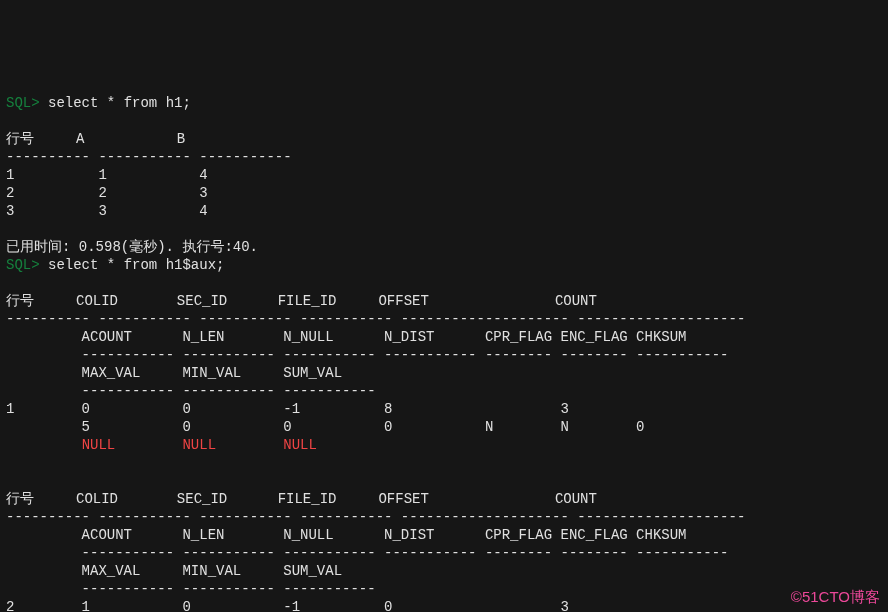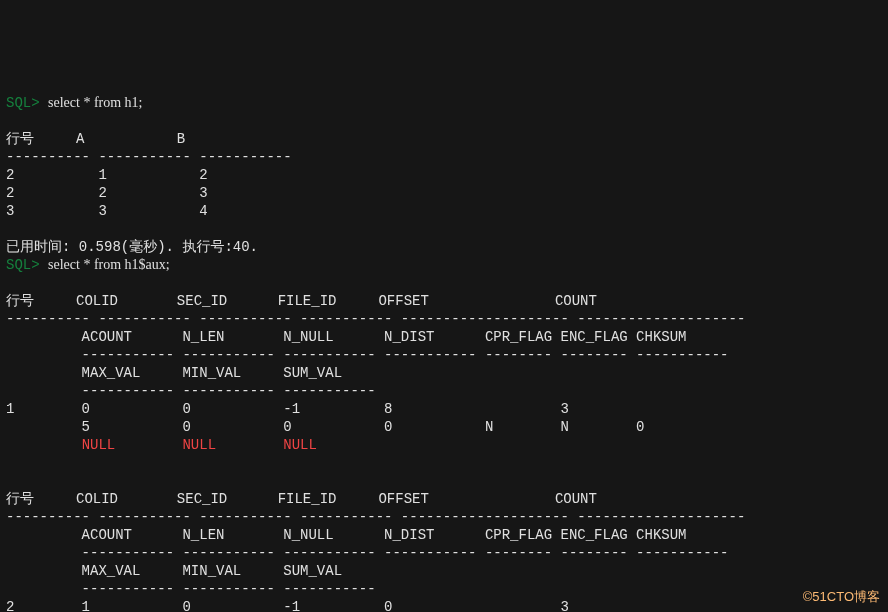--- a/index.html
+++ b/index.html
@@ -14,42 +14,42 @@
     font-family: "Consolas", "Menlo", "Courier New", monospace;
     font-size: 14px;
     line-height: 18px;
     color: #e0e0e0;
     white-space: pre;
     padding: 4px 6px;
     position: relative;
     box-sizing: border-box;
   }
   .prompt { color: #15803d; }
-  .sql { color: #e0e0e0; font-family: Liberation Serif, serif; }
+  .sql { color: #e0e0e0; }
   .null { color: #ef4444; }
   .watermark {
     position: absolute;
     right: 8px;
     bottom: 6px;
-    color: #fdba74;
-    font-size: 13px;
+    color: #ec4899;
+    font-size: 15px;
     font-family: sans-serif;
   }
 </style>
 </head>
 <body>
 
 
 
 <div><span></span>
 <span class="prompt">SQL&gt; </span><span class="sql">select * from h1;</span>
 
 <span>行号     A           B</span>
 <span>---------- ----------- -----------</span>
-<span>2          1           2</span>
+<span>1          1           4</span>
 <span>2          2           3</span>
 <span>3          3           4</span>
 
 <span>已用时间: 0.598(毫秒). 执行号:40.</span>
 <span class="prompt">SQL&gt; </span><span class="sql">select * from h1$aux;</span>
 
 <span>行号     COLID       SEC_ID      FILE_ID     OFFSET               COUNT</span>
 <span>---------- ----------- ----------- ----------- -------------------- --------------------</span>
 <span>         ACOUNT      N_LEN       N_NULL      N_DIST      CPR_FLAG ENC_FLAG CHKSUM</span>
 <span>         ----------- ----------- ----------- ----------- -------- -------- -----------</span>

